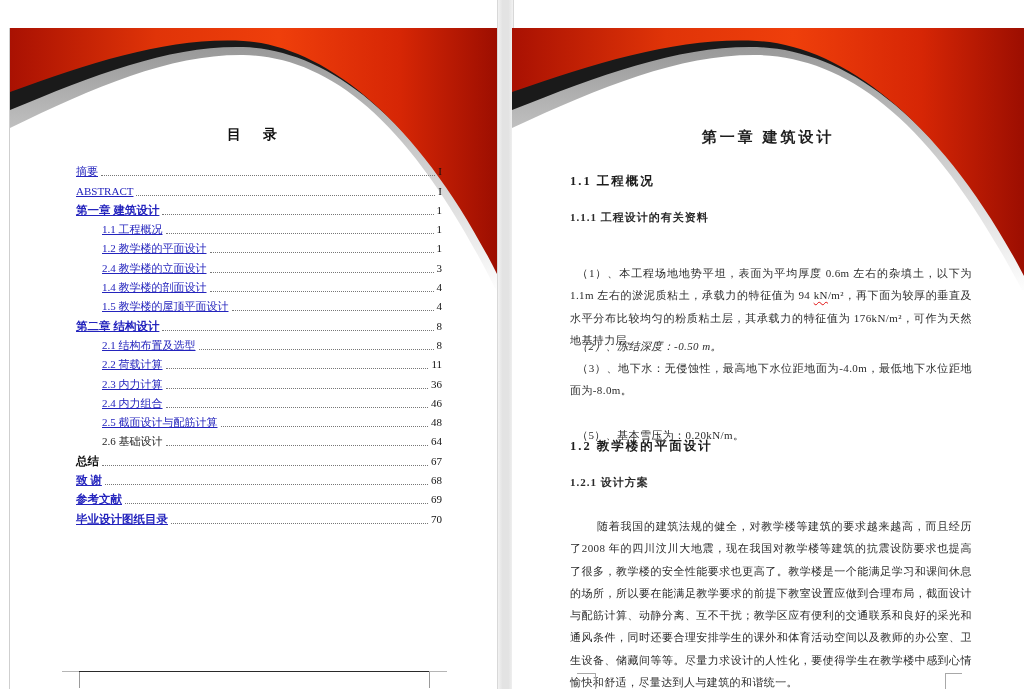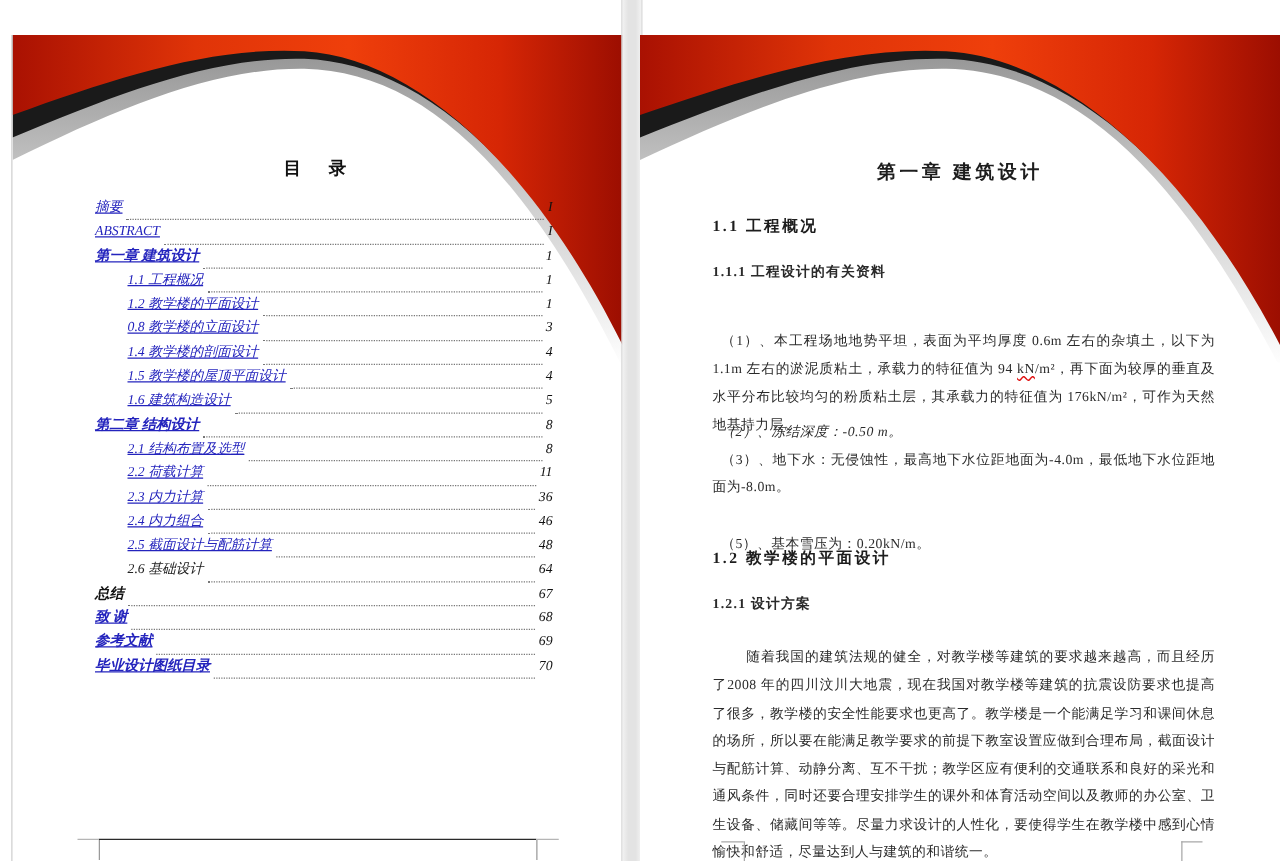--- a/index.html
+++ b/index.html
@@ -14,21 +14,21 @@
   .page-right{left:512px;width:512px;}
   .seam{position:absolute;top:0;left:497px;width:15px;height:689px;
     background:linear-gradient(90deg,#f2f2f2,#e3e3e3 30%,#e3e3e3 70%,#f2f2f2);
     border-left:1px solid #d8d8d8;border-right:1px solid #d8d8d8;}
   .hdr{position:absolute;top:0;left:0;width:100%;height:262px;display:block;}
 
   
   .doc-title{position:absolute;top:98px;left:0;width:100%;text-align:center;
     font-size:14px;font-weight:bold;color:#111;letter-spacing:4px;}
   .toc-list{position:absolute;top:131px;left:66px;right:56px;}
-  .toc-row{height:19.3px;display:flex;font-size:11px;line-height:14px;font-style:italic;}
+  .toc-row{height:19.3px;display:flex;align-items:flex-end;font-size:11px;line-height:14px;}
   .toc-row.lvl1{padding-left:26px;}
   .toc-label{white-space:nowrap;}
   .s-link .toc-label{color:#2424bd;text-decoration:underline;}
   .s-link-bold .toc-label{color:#2424bd;text-decoration:underline;font-weight:bold;font-size:11.5px;}
   .s-plain .toc-label{color:#222;}
   .s-plain-bold .toc-label{color:#111;font-weight:bold;font-size:11.5px;}
   .leader{flex:1;margin:0 3px 2px 3px;border-bottom:1px dotted #777;min-width:8px;}
   .toc-page{color:#111;white-space:nowrap;}
 
   .footer-line{position:absolute;top:643px;left:69px;width:350px;height:0;border-top:1.5px solid #2a2a2a;}
@@ -107,38 +107,33 @@
         <span class="toc-label">1.1 工程概况</span>
         <span class="leader"></span>
         <span class="toc-page">1</span>
       </div>
       <div class="toc-row lvl1 s-link">
         <span class="toc-label">1.2 教学楼的平面设计</span>
         <span class="leader"></span>
         <span class="toc-page">1</span>
       </div>
       <div class="toc-row lvl1 s-link">
-        <span class="toc-label">0.8 教学楼的立面设计</span>
+        <span class="toc-label">2.4 教学楼的立面设计</span>
         <span class="leader"></span>
         <span class="toc-page">3</span>
       </div>
       <div class="toc-row lvl1 s-link">
         <span class="toc-label">1.4 教学楼的剖面设计</span>
         <span class="leader"></span>
         <span class="toc-page">4</span>
       </div>
       <div class="toc-row lvl1 s-link">
         <span class="toc-label">1.5 教学楼的屋顶平面设计</span>
         <span class="leader"></span>
         <span class="toc-page">4</span>
-      </div>
-      <div class="toc-row lvl1 s-link">
-        <span class="toc-label">1.6 建筑构造设计</span>
-        <span class="leader"></span>
-        <span class="toc-page">5</span>
       </div>
       <div class="toc-row lvl0 s-link-bold">
         <span class="toc-label">第二章 结构设计</span>
         <span class="leader"></span>
         <span class="toc-page">8</span>
       </div>
       <div class="toc-row lvl1 s-link">
         <span class="toc-label">2.1 结构布置及选型</span>
         <span class="leader"></span>
         <span class="toc-page">8</span>

